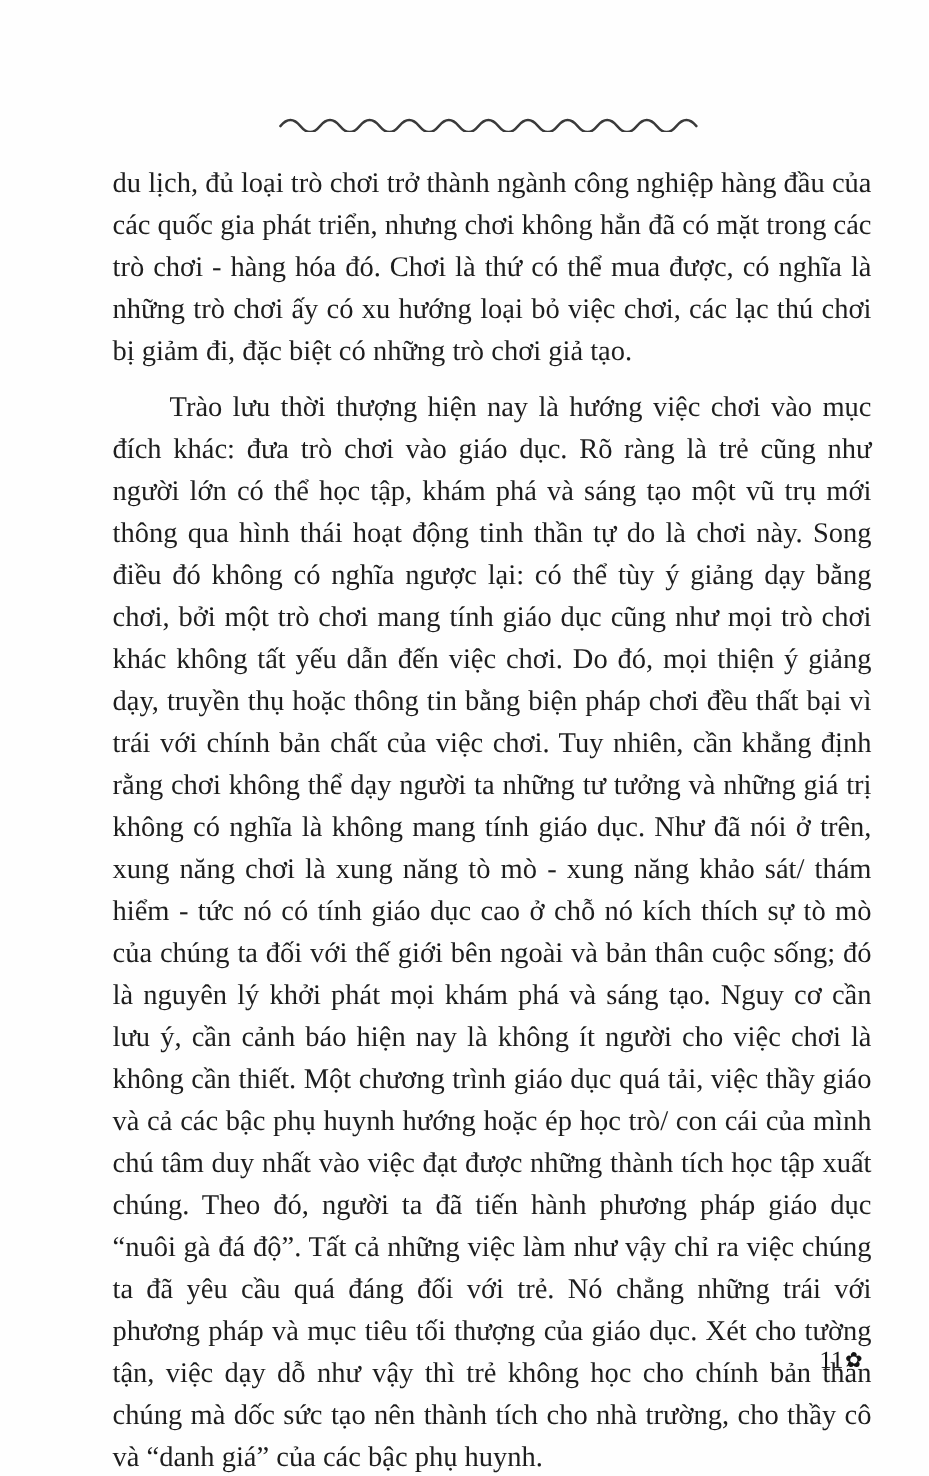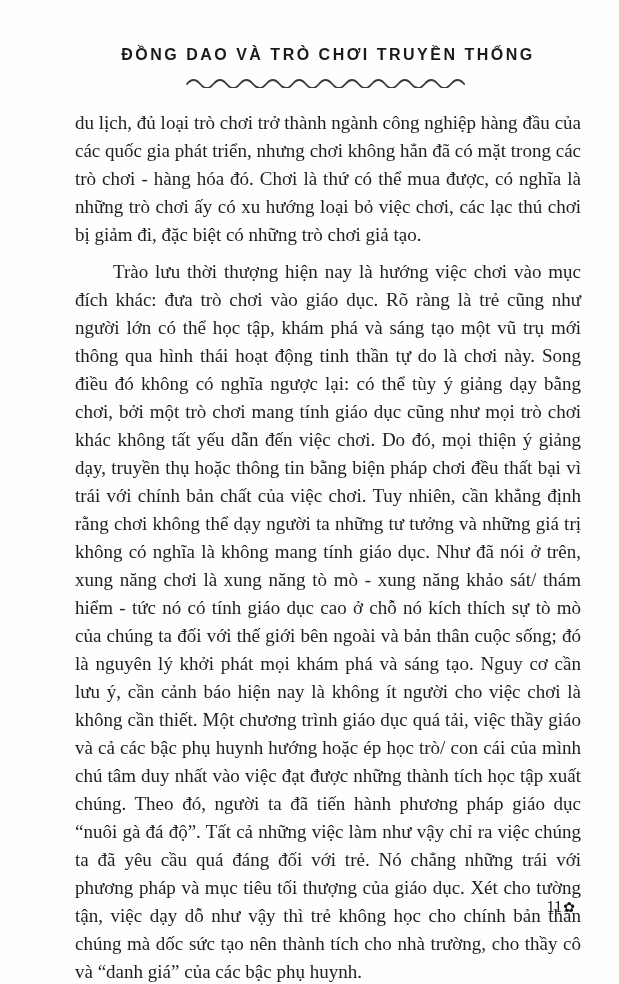--- a/index.html
+++ b/index.html
@@ -69,23 +69,20 @@
     line-height: 1;
     position: relative;
     top: 1px;
   }
 </style>
 </head>
 <body>
 
 <div class="page">
 
-  <div class="running-head">
-    <div class="chapter-title">ĐỒNG DAO VÀ TRÒ CHƠI TRUYỀN THỐNG</div>
-  </div>
 
   <div class="wave-wrap">
     <svg width="286" height="12" viewBox="0 0 286 12">
       <path d="M2,8 q6.6,-8 13.2,0 t13.2,0 t13.2,0 t13.2,0 t13.2,0 t13.2,0 t13.2,0 t13.2,0 t13.2,0 t13.2,0 t13.2,0 t13.2,0 t13.2,0 t13.2,0 t13.2,0 t13.2,0 t13.2,0 t13.2,0 t13.2,0 t13.2,0 t13.2,0" fill="none" stroke="#3a3a3a" stroke-width="1.8" stroke-linecap="round"></path>
     </svg>
   </div>
 
   <div class="content">
     <p>du lịch, đủ loại trò chơi trở thành ngành công nghiệp hàng đầu của các quốc gia phát triển, nhưng chơi không hẳn đã có mặt trong các trò chơi - hàng hóa đó. Chơi là thứ có thể mua được, có nghĩa là những trò chơi ấy có xu hướng loại bỏ việc chơi, các lạc thú chơi bị giảm đi, đặc biệt có những trò chơi giả tạo.</p>
     <p class="indent">Trào lưu thời thượng hiện nay là hướng việc chơi vào mục đích khác: đưa trò chơi vào giáo dục. Rõ ràng là trẻ cũng như người lớn có thể học tập, khám phá và sáng tạo một vũ trụ mới thông qua hình thái hoạt động tinh thần tự do là chơi này. Song điều đó không có nghĩa ngược lại: có thể tùy ý giảng dạy bằng chơi, bởi một trò chơi mang tính giáo dục cũng như mọi trò chơi khác không tất yếu dẫn đến việc chơi. Do đó, mọi thiện ý giảng dạy, truyền thụ hoặc thông tin bằng biện pháp chơi đều thất bại vì trái với chính bản chất của việc chơi. Tuy nhiên, cần khẳng định rằng chơi không thể dạy người ta những tư tưởng và những giá trị không có nghĩa là không mang tính giáo dục. Như đã nói ở trên, xung năng chơi là xung năng tò mò - xung năng khảo sát/ thám hiểm - tức nó có tính giáo dục cao ở chỗ nó kích thích sự tò mò của chúng ta đối với thế giới bên ngoài và bản thân cuộc sống; đó là nguyên lý khởi phát mọi khám phá và sáng tạo. Nguy cơ cần lưu ý, cần cảnh báo hiện nay là không ít người cho việc chơi là không cần thiết. Một chương trình giáo dục quá tải, việc thầy giáo và cả các bậc phụ huynh hướng hoặc ép học trò/ con cái của mình chú tâm duy nhất vào việc đạt được những thành tích học tập xuất chúng. Theo đó, người ta đã tiến hành phương pháp giáo dục “nuôi gà đá độ”. Tất cả những việc làm như vậy chỉ ra việc chúng ta đã yêu cầu quá đáng đối với trẻ. Nó chẳng những trái với phương pháp và mục tiêu tối thượng của giáo dục. Xét cho tường tận, việc dạy dỗ như vậy thì trẻ không học cho chính bản thân chúng mà dốc sức tạo nên thành tích cho nhà trường, cho thầy cô và “danh giá” của các bậc phụ huynh.</p>

